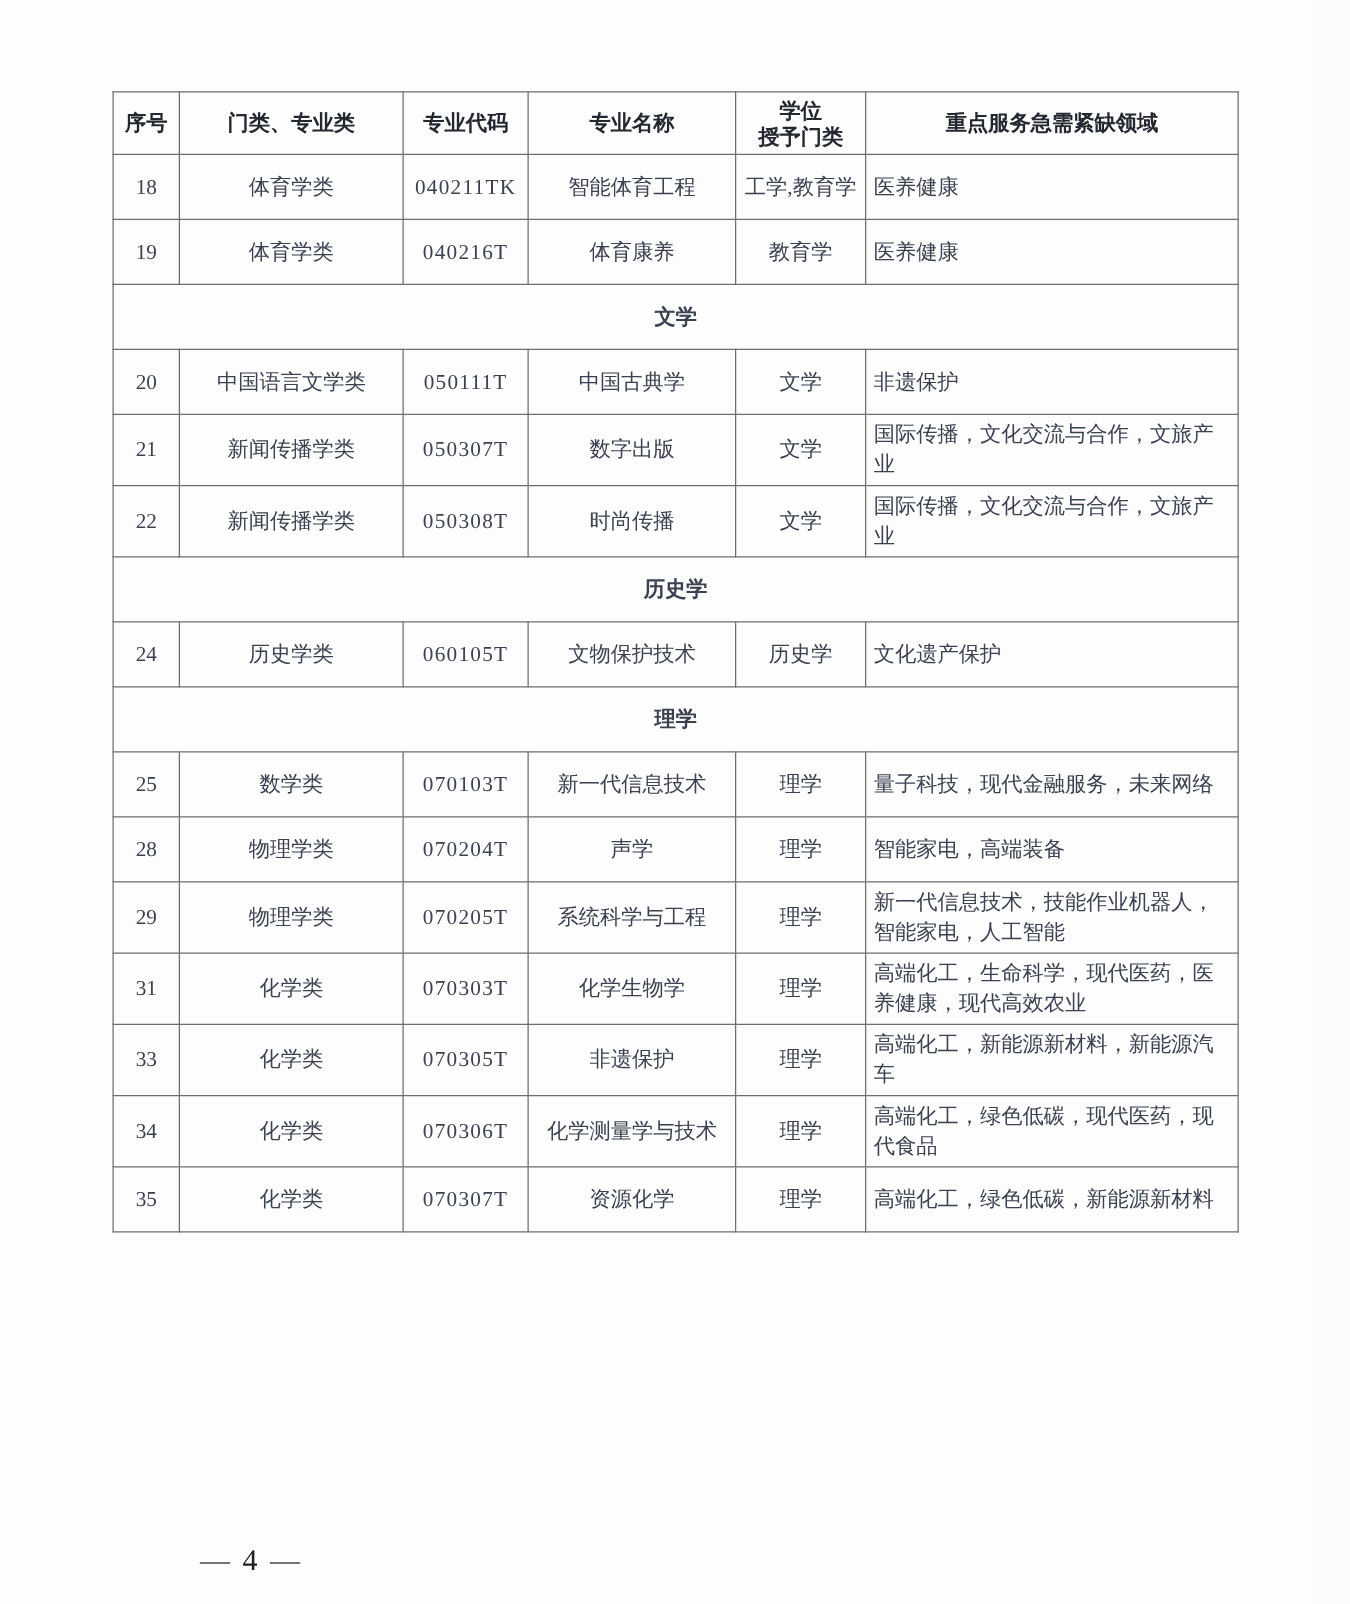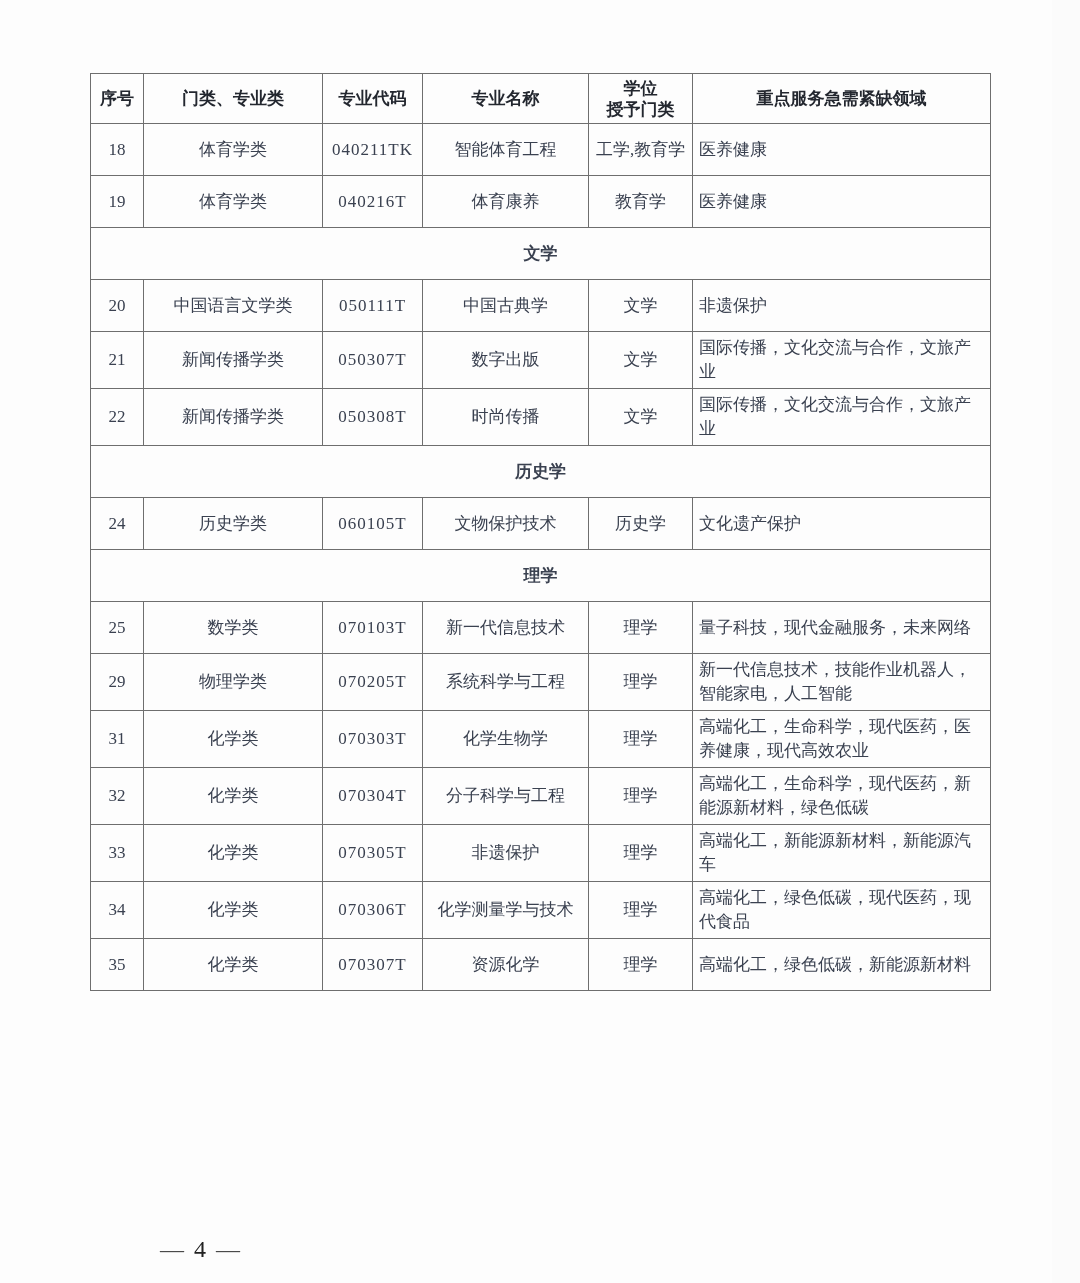--- a/index.html
+++ b/index.html
@@ -146,44 +146,44 @@
         </tr>
         <tr>
           <td class="cell-no">25</td>
           <td class="cell-category">数学类</td>
           <td class="cell-code">070103T</td>
           <td class="cell-name">新一代信息技术</td>
           <td class="cell-degree">理学</td>
           <td class="cell-fields">量子科技，现代金融服务，未来网络</td>
         </tr>
         <tr>
+          <td class="cell-no">28</td>
+          <td class="cell-category">物理学类</td>
+          <td class="cell-code">070204T</td>
+          <td class="cell-name">声学</td>
+          <td class="cell-degree">理学</td>
+          <td class="cell-fields">智能家电，高端装备</td>
+        </tr>
+        <tr>
           <td class="cell-no">29</td>
           <td class="cell-category">物理学类</td>
           <td class="cell-code">070205T</td>
           <td class="cell-name">系统科学与工程</td>
           <td class="cell-degree">理学</td>
           <td class="cell-fields">新一代信息技术，技能作业机器人，智能家电，人工智能</td>
         </tr>
         <tr>
           <td class="cell-no">31</td>
           <td class="cell-category">化学类</td>
           <td class="cell-code">070303T</td>
           <td class="cell-name">化学生物学</td>
           <td class="cell-degree">理学</td>
           <td class="cell-fields">高端化工，生命科学，现代医药，医养健康，现代高效农业</td>
         </tr>
         <tr>
-          <td class="cell-no">32</td>
-          <td class="cell-category">化学类</td>
-          <td class="cell-code">070304T</td>
-          <td class="cell-name">分子科学与工程</td>
-          <td class="cell-degree">理学</td>
-          <td class="cell-fields">高端化工，生命科学，现代医药，新能源新材料，绿色低碳</td>
-        </tr>
-        <tr>
           <td class="cell-no">33</td>
           <td class="cell-category">化学类</td>
           <td class="cell-code">070305T</td>
           <td class="cell-name">非遗保护</td>
           <td class="cell-degree">理学</td>
           <td class="cell-fields">高端化工，新能源新材料，新能源汽车</td>
         </tr>
         <tr>
           <td class="cell-no">34</td>
           <td class="cell-category">化学类</td>

